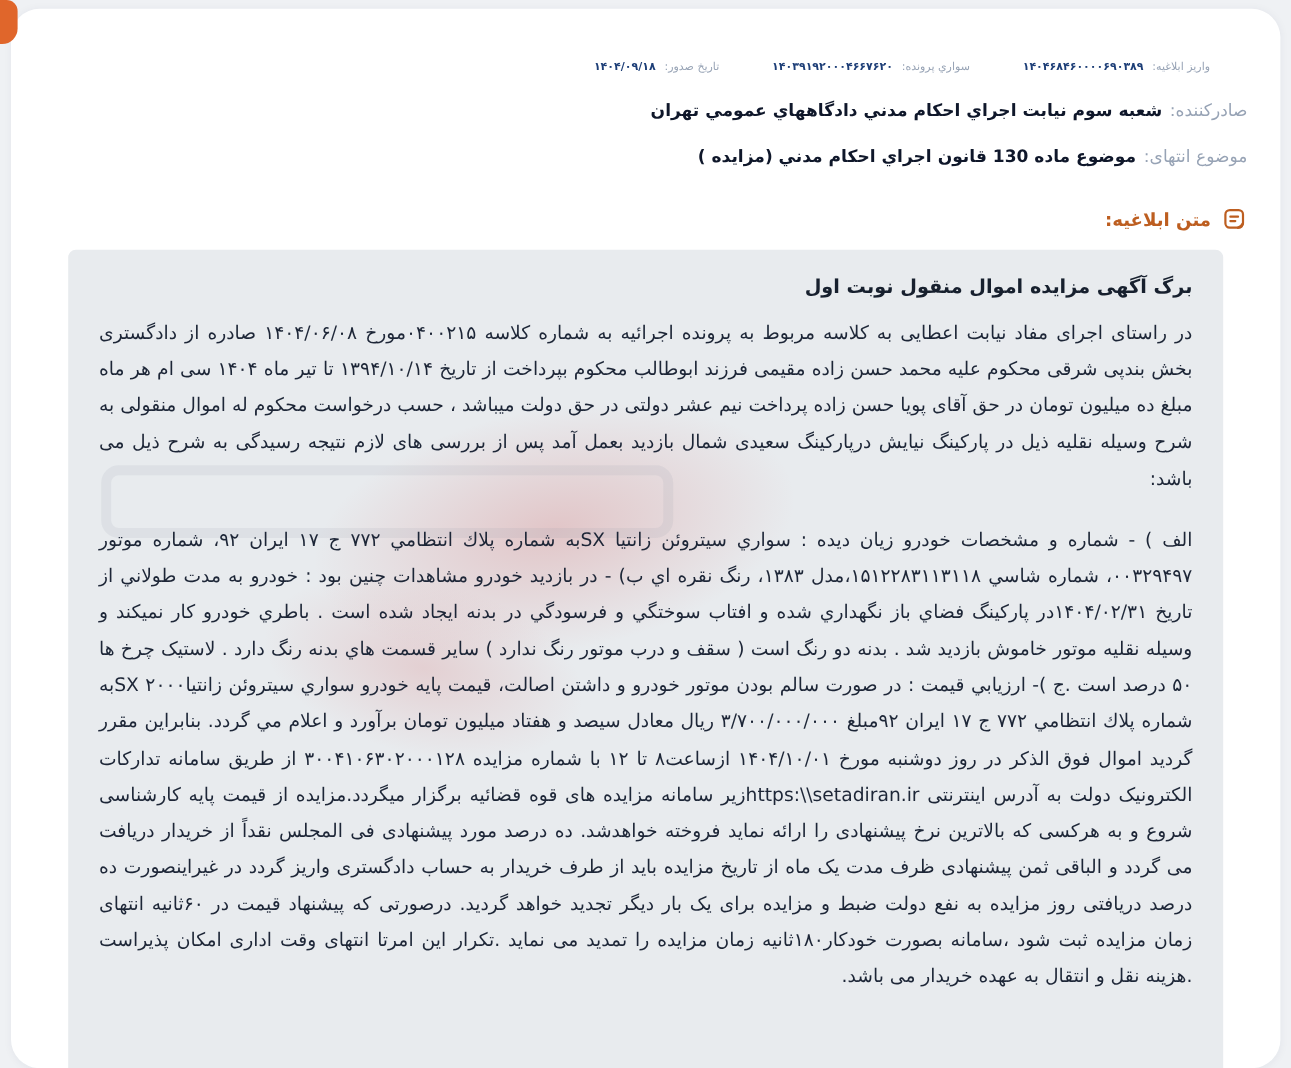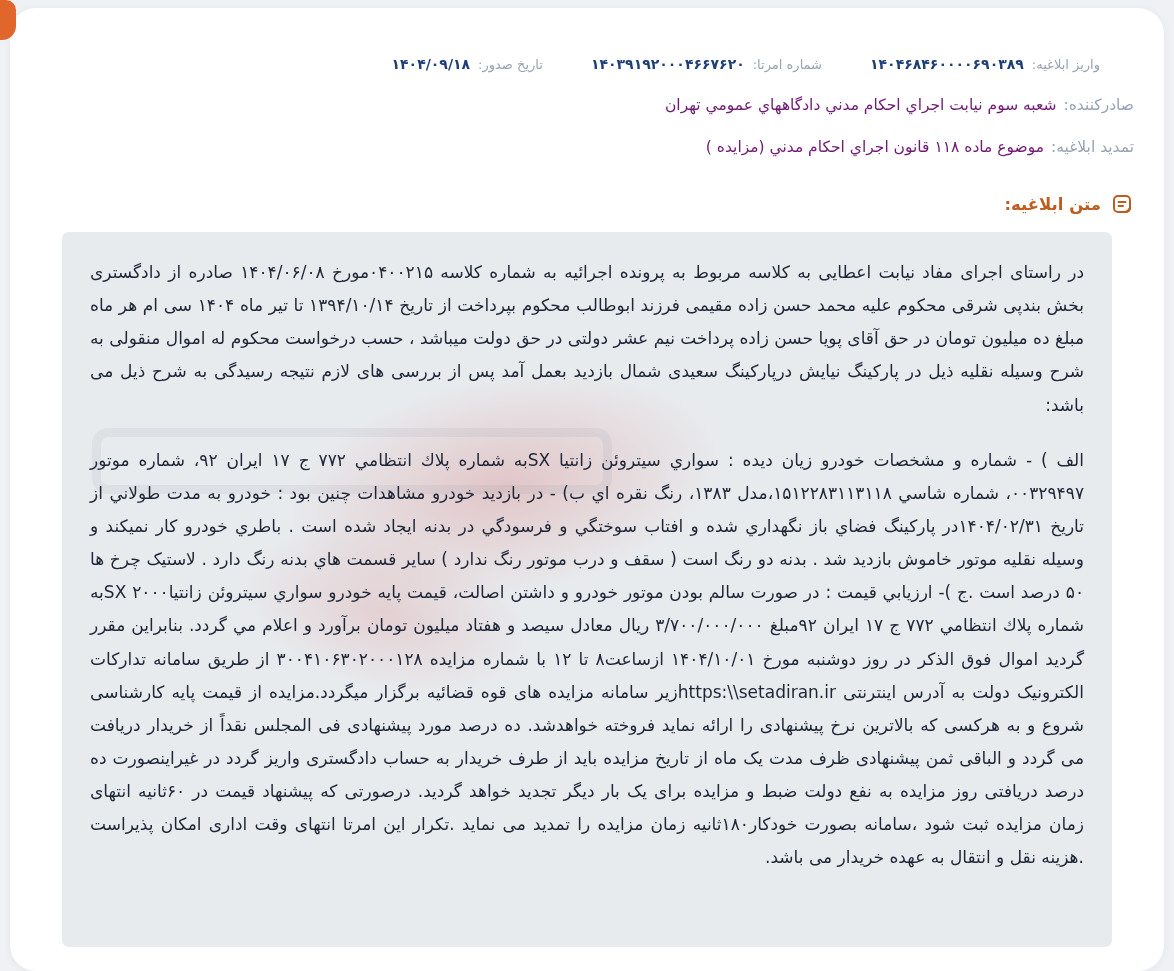--- a/index.html
+++ b/index.html
@@ -30,31 +30,31 @@
   }
   
   .meta-row {
     display:flex;
     justify-content:flex-start;
     align-items:baseline;
     gap:48px;
     padding:48px 64px 0 40px;
   }
   .meta-item { display:flex; align-items:baseline; gap:8px; white-space:nowrap; }
-  .meta-label { color:#97a3b5; font-size:13px; }
-  .meta-value { color:#1d3e77; font-size:14px; font-weight:bold; letter-spacing:0.2px; }
+  .meta-label { color:#97a3b5; font-size:10px; }
+  .meta-value { color:#1d3e77; font-size:10px; font-weight:bold; letter-spacing:0.2px; }
   
   .info-row {
     padding:0 30px 0 40px;
     margin-top:24px;
     font-size:15.5px;
     display:flex; align-items:baseline; gap:7px;
   }
   .info-label { color:#97a3b5; white-space:nowrap;text-align:right; }
-  .info-value { color:#701a75; font-weight:normal; }
+  .info-value { color:#0f172a; font-weight:bold; }
   
   .bodylabel-row {
     padding:0 30px 0 27px;
     margin-top:36px;
     display:flex; align-items:center; gap:9px;
     color:#bd5e20;
     font-size:16.5px;
     font-weight:bold;
   }
   .memo-icon { width:24px; height:24px; flex:0 0 auto; }
@@ -111,53 +111,54 @@
 <div class="corner-tab"></div>
 
 <div class="card">
 
   <div class="meta-row">
     <div class="meta-item">
       <span class="meta-label">واریز ابلاغیه:</span>
       <span class="meta-value">۱۴۰۴۶۸۴۶۰۰۰۰۶۹۰۳۸۹</span>
     </div>
     <div class="meta-item">
-      <span class="meta-label">شماره امرتا:</span>
+      <span class="meta-label">سواري پرونده:</span>
       <span class="meta-value">۱۴۰۳۹۱۹۲۰۰۰۴۶۶۷۶۲۰</span>
     </div>
     <div class="meta-item">
       <span class="meta-label">تاریخ صدور:</span>
       <span class="meta-value">۱۴۰۴/۰۹/۱۸</span>
     </div>
   </div>
 
   <div class="info-row">
     <span class="info-label">صادرکننده:</span>
     <span class="info-value">شعبه سوم نیابت اجراي احکام مدني دادگاههاي عمومي تهران</span>
   </div>
 
   <div class="info-row">
-    <span class="info-label">تمدید ابلاغیه:</span>
-    <span class="info-value">موضوع ماده ۱۱۸ قانون اجراي احکام مدني (مزایده )</span>
+    <span class="info-label">موضوع انتهای:</span>
+    <span class="info-value">موضوع ماده 130 قانون اجراي احکام مدني (مزایده )</span>
   </div>
 
   <div class="bodylabel-row">
     <span class="memo-icon">
       <svg viewBox="0 0 24 24" width="24" height="24" fill="none" stroke="#bd5e20" stroke-width="2" stroke-linecap="round" stroke-linejoin="round">
         <path d="M20 9v7a4 4 0 0 1-4 4H8a4 4 0 0 1-4-4V8a4 4 0 0 1 4-4h8a4 4 0 0 1 4 4z"></path>
         <line x1="8.5" y1="10" x2="15.5" y2="10"></line>
         <line x1="8.5" y1="14" x2="13" y2="14"></line>
         <path d="M15.5 20c2-0.5 3.5-2 4.3-3.8" stroke-width="2.2"></path>
       </svg>
     </span>
     <span>متن ابلاغیه:</span>
   </div>
 
   <div class="notice-box">
     <div class="wm wm-pink-1"></div>
     <div class="wm wm-pink-2"></div>
     <div class="wm wm-gray"></div>
 
+    <div class="notice-title">برگ آگهی مزایده اموال منقول نوبت اول</div>
     <p class="notice-par">در راستای اجرای مفاد نیابت اعطایی به کلاسه مربوط به پرونده اجرائیه به شماره کلاسه   ۰۴۰۰۲۱۵مورخ  ۱۴۰۴/۰۶/۰۸  صادره از دادگستری بخش بندپی شرقی  محکوم علیه  محمد حسن زاده مقیمی فرزند ابوطالب  محکوم بپرداخت  از تاریخ ۱۳۹۴/۱۰/۱۴ تا تیر ماه ۱۴۰۴ سی ام هر ماه مبلغ ده میلیون تومان در حق آقای پویا حسن زاده پرداخت نیم عشر دولتی در حق دولت  میباشد    ،  حسب درخواست محکوم له اموال منقولی به شرح وسیله نقلیه ذیل  در پارکینگ نیایش درپارکینگ سعیدی شمال بازدید بعمل آمد پس از بررسی های لازم  نتیجه رسیدگی به شرح ذیل می باشد:</p>
     <p class="notice-par">الف ) - شماره و مشخصات خودرو زیان دیده  : سواري سیتروئن زانتیا SXبه شماره پلاك انتظامي ۷۷۲ ج ۱۷ ایران ۹۲، شماره موتور ۰۰۳۲۹۴۹۷، شماره شاسي ۱۵۱۲۲۸۳۱۱۳۱۱۸،مدل ۱۳۸۳، رنگ نقره اي ب) -  در بازدید خودرو مشاهدات چنین بود : خودرو به مدت طولاني از تاریخ ۱۴۰۴/۰۲/۳۱در پارکینگ فضاي باز نگهداري شده و افتاب سوختگي و فرسودگي در بدنه ایجاد شده است . باطري خودرو کار نمیکند و وسیله نقلیه موتور خاموش بازدید شد . بدنه دو رنگ است ( سقف و درب موتور رنگ ندارد ) سایر قسمت هاي بدنه رنگ دارد . لاستیک چرخ ها ۵۰ درصد است .ج )- ارزیابي قیمت : در صورت سالم بودن موتور خودرو و داشتن اصالت، قیمت پایه خودرو سواري سیتروئن زانتیا۲۰۰۰ SXبه شماره پلاك انتظامي ۷۷۲ ج ۱۷ ایران ۹۲مبلغ ۳/۷۰۰/۰۰۰/۰۰۰ ریال معادل سیصد و هفتاد میلیون تومان برآورد و اعلام مي گردد.  بنابراین  مقرر گردید اموال فوق الذکر  در  روز دوشنبه  مورخ ۱۴۰۴/۱۰/۰۱  ازساعت۸ تا ۱۲  با شماره مزایده ۳۰۰۴۱۰۶۳۰۲۰۰۰۱۲۸  از طریق سامانه تدارکات الکترونیک دولت به آدرس اینترنتی  https:\\setadiran.irزیر سامانه مزایده های قوه قضائیه برگزار میگردد.مزایده از قیمت پایه کارشناسی شروع و به هرکسی که بالاترین نرخ پیشنهادی را ارائه نماید فروخته خواهدشد. ده درصد مورد پیشنهادی فی المجلس نقداً از خریدار دریافت می گردد و الباقی ثمن پیشنهادی ظرف مدت یک ماه از تاریخ مزایده باید از طرف خریدار به حساب دادگستری واریز گردد در غیراینصورت ده درصد دریافتی روز مزایده به نفع دولت ضبط و مزایده برای یک بار دیگر تجدید خواهد گردید.  درصورتی که پیشنهاد قیمت در ۶۰ثانیه انتهای زمان مزایده ثبت شود ،سامانه بصورت خودکار۱۸۰ثانیه زمان مزایده را تمدید می نماید .تکرار این امرتا انتهای وقت اداری امکان پذیراست .هزینه نقل و انتقال به عهده خریدار می باشد.</p>
   </div>
 
 </div>
 
 </body></html>

